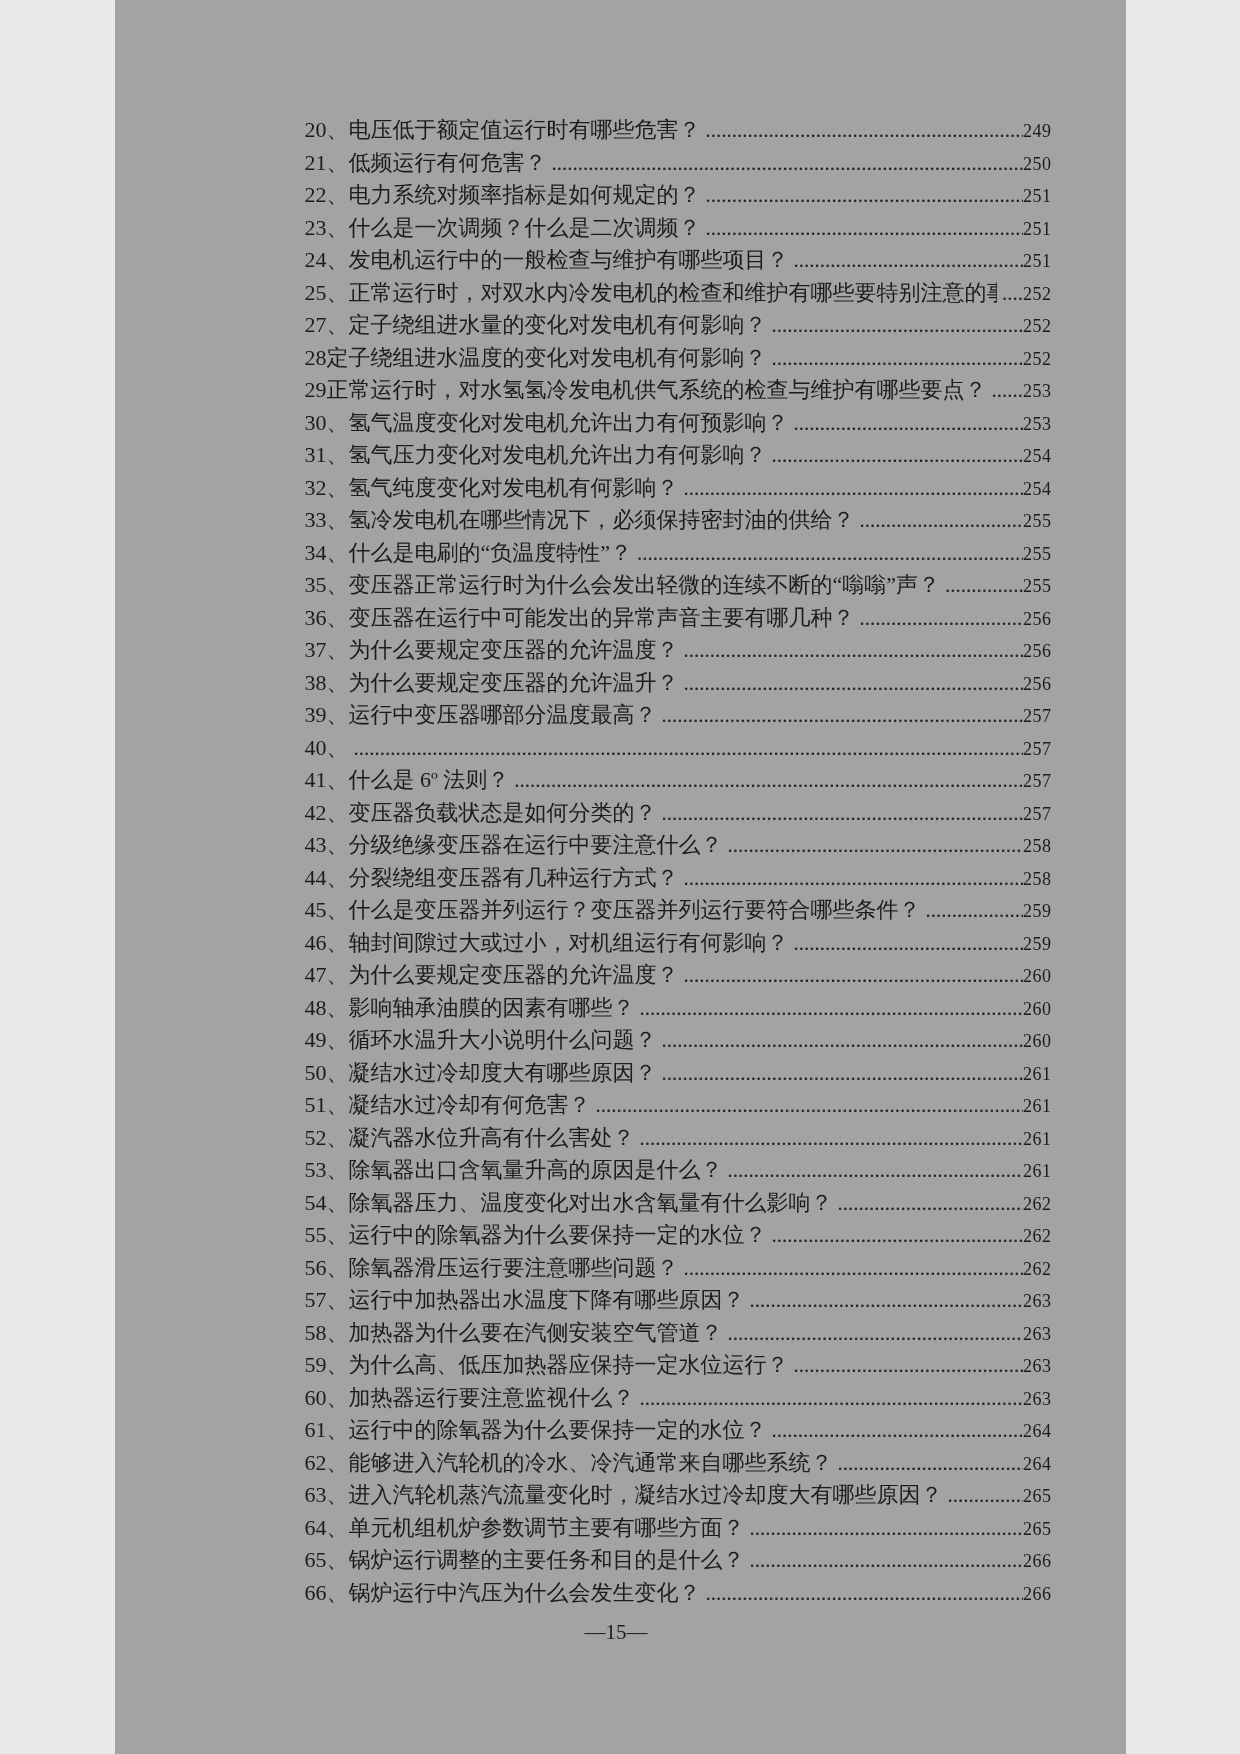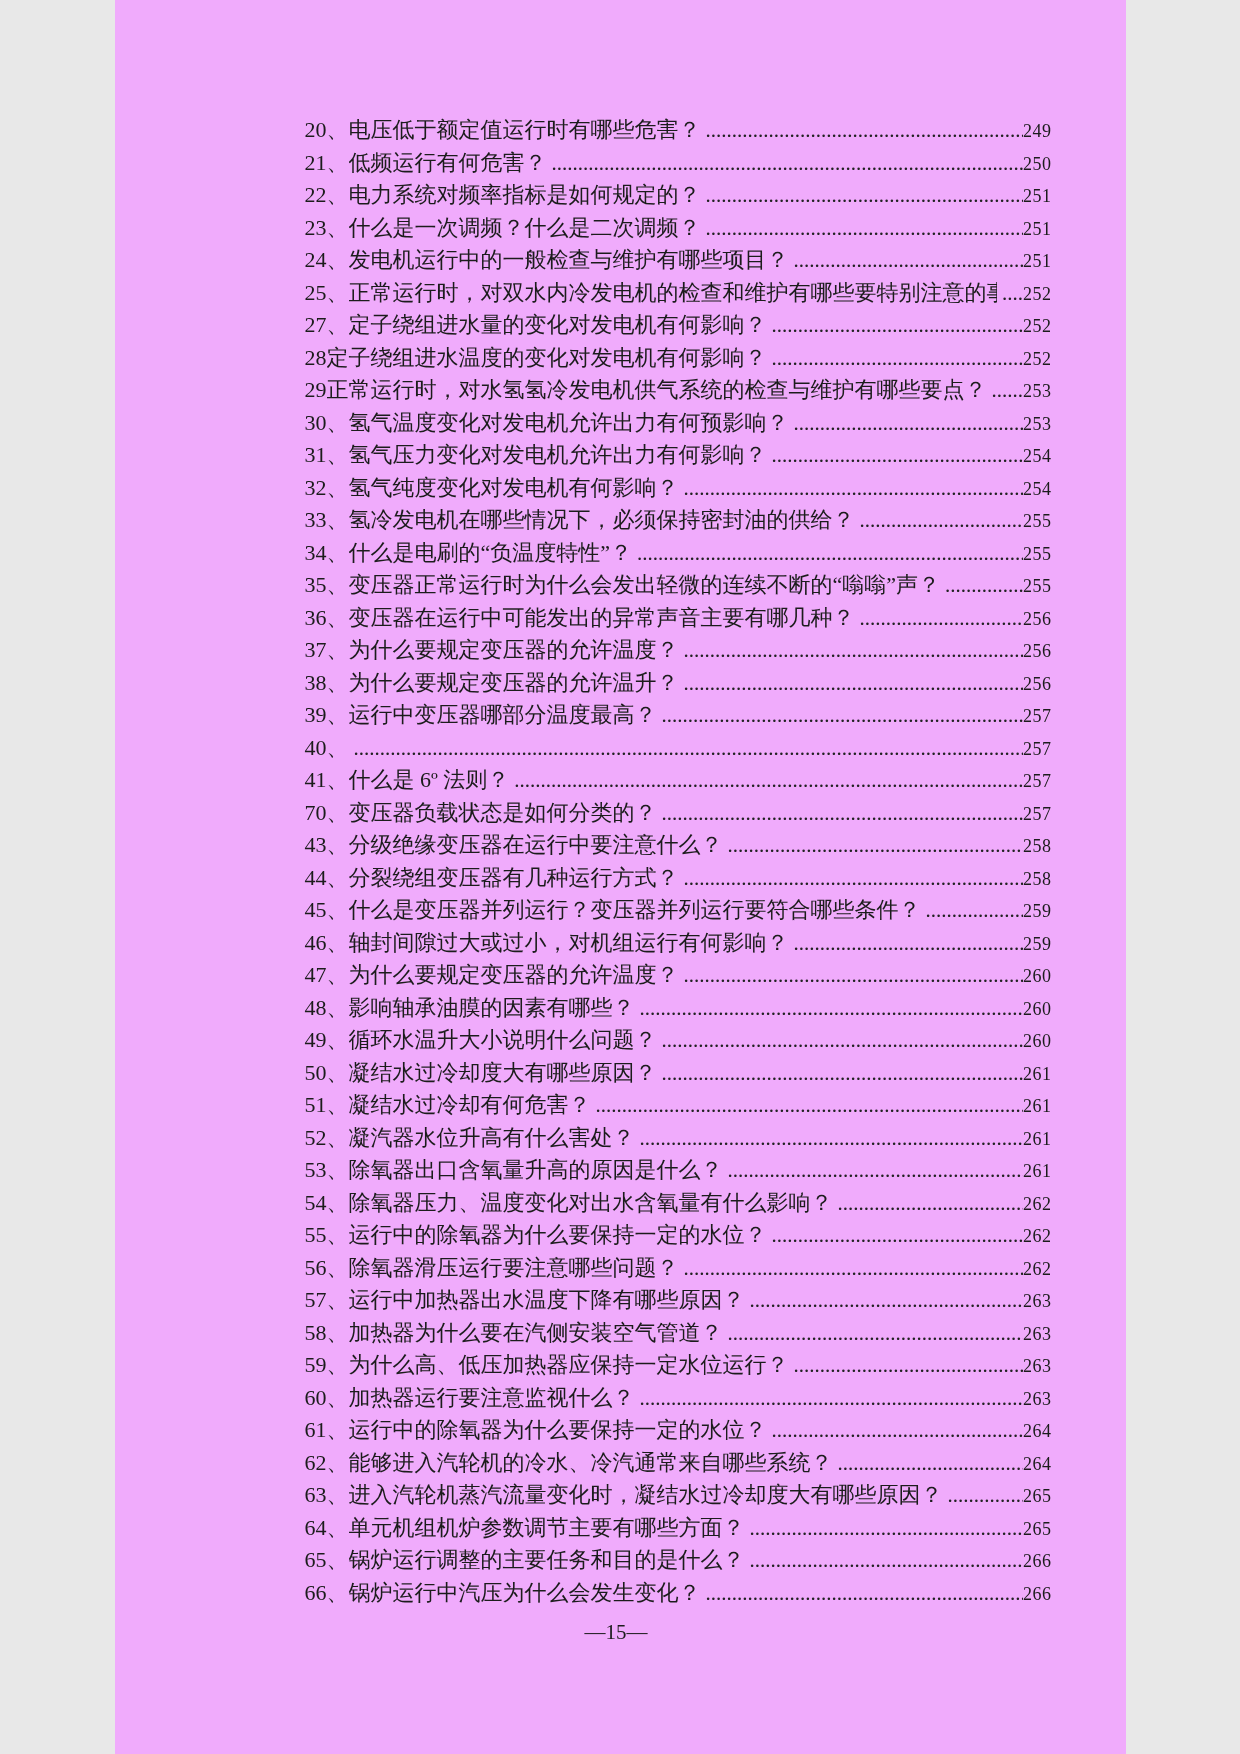--- a/index.html
+++ b/index.html
@@ -5,21 +5,21 @@
   html, body {
     margin: 0;
     padding: 0;
     background: #e8e8e8;
   }
   .page {
     position: relative;
     width: 1011px;
     height: 1754px;
     margin: 0 auto;
-    background: #f0abfc;
+    background: #a3a3a3;
     color: #1c1c1c;
     font-family: "Liberation Serif", "DejaVu Serif", serif;
     overflow: hidden;
   }
   .toc {
     position: absolute;
     left: 190px;
     right: 74px;
     top: 114px;
   }
@@ -208,21 +208,21 @@
   </div>
 
   <div class="row">
     <span class="num">41、</span>
     <span class="ttl">什么是 6º 法则？</span>
     <span class="leader">................................................................................................................................................................................................................................................</span>
     <span class="pg">257</span>
   </div>
 
   <div class="row">
-    <span class="num">70、</span>
+    <span class="num">42、</span>
     <span class="ttl">变压器负载状态是如何分类的？</span>
     <span class="leader">................................................................................................................................................................................................................................................</span>
     <span class="pg">257</span>
   </div>
 
   <div class="row">
     <span class="num">43、</span>
     <span class="ttl">分级绝缘变压器在运行中要注意什么？</span>
     <span class="leader">................................................................................................................................................................................................................................................</span>
     <span class="pg">258</span>

